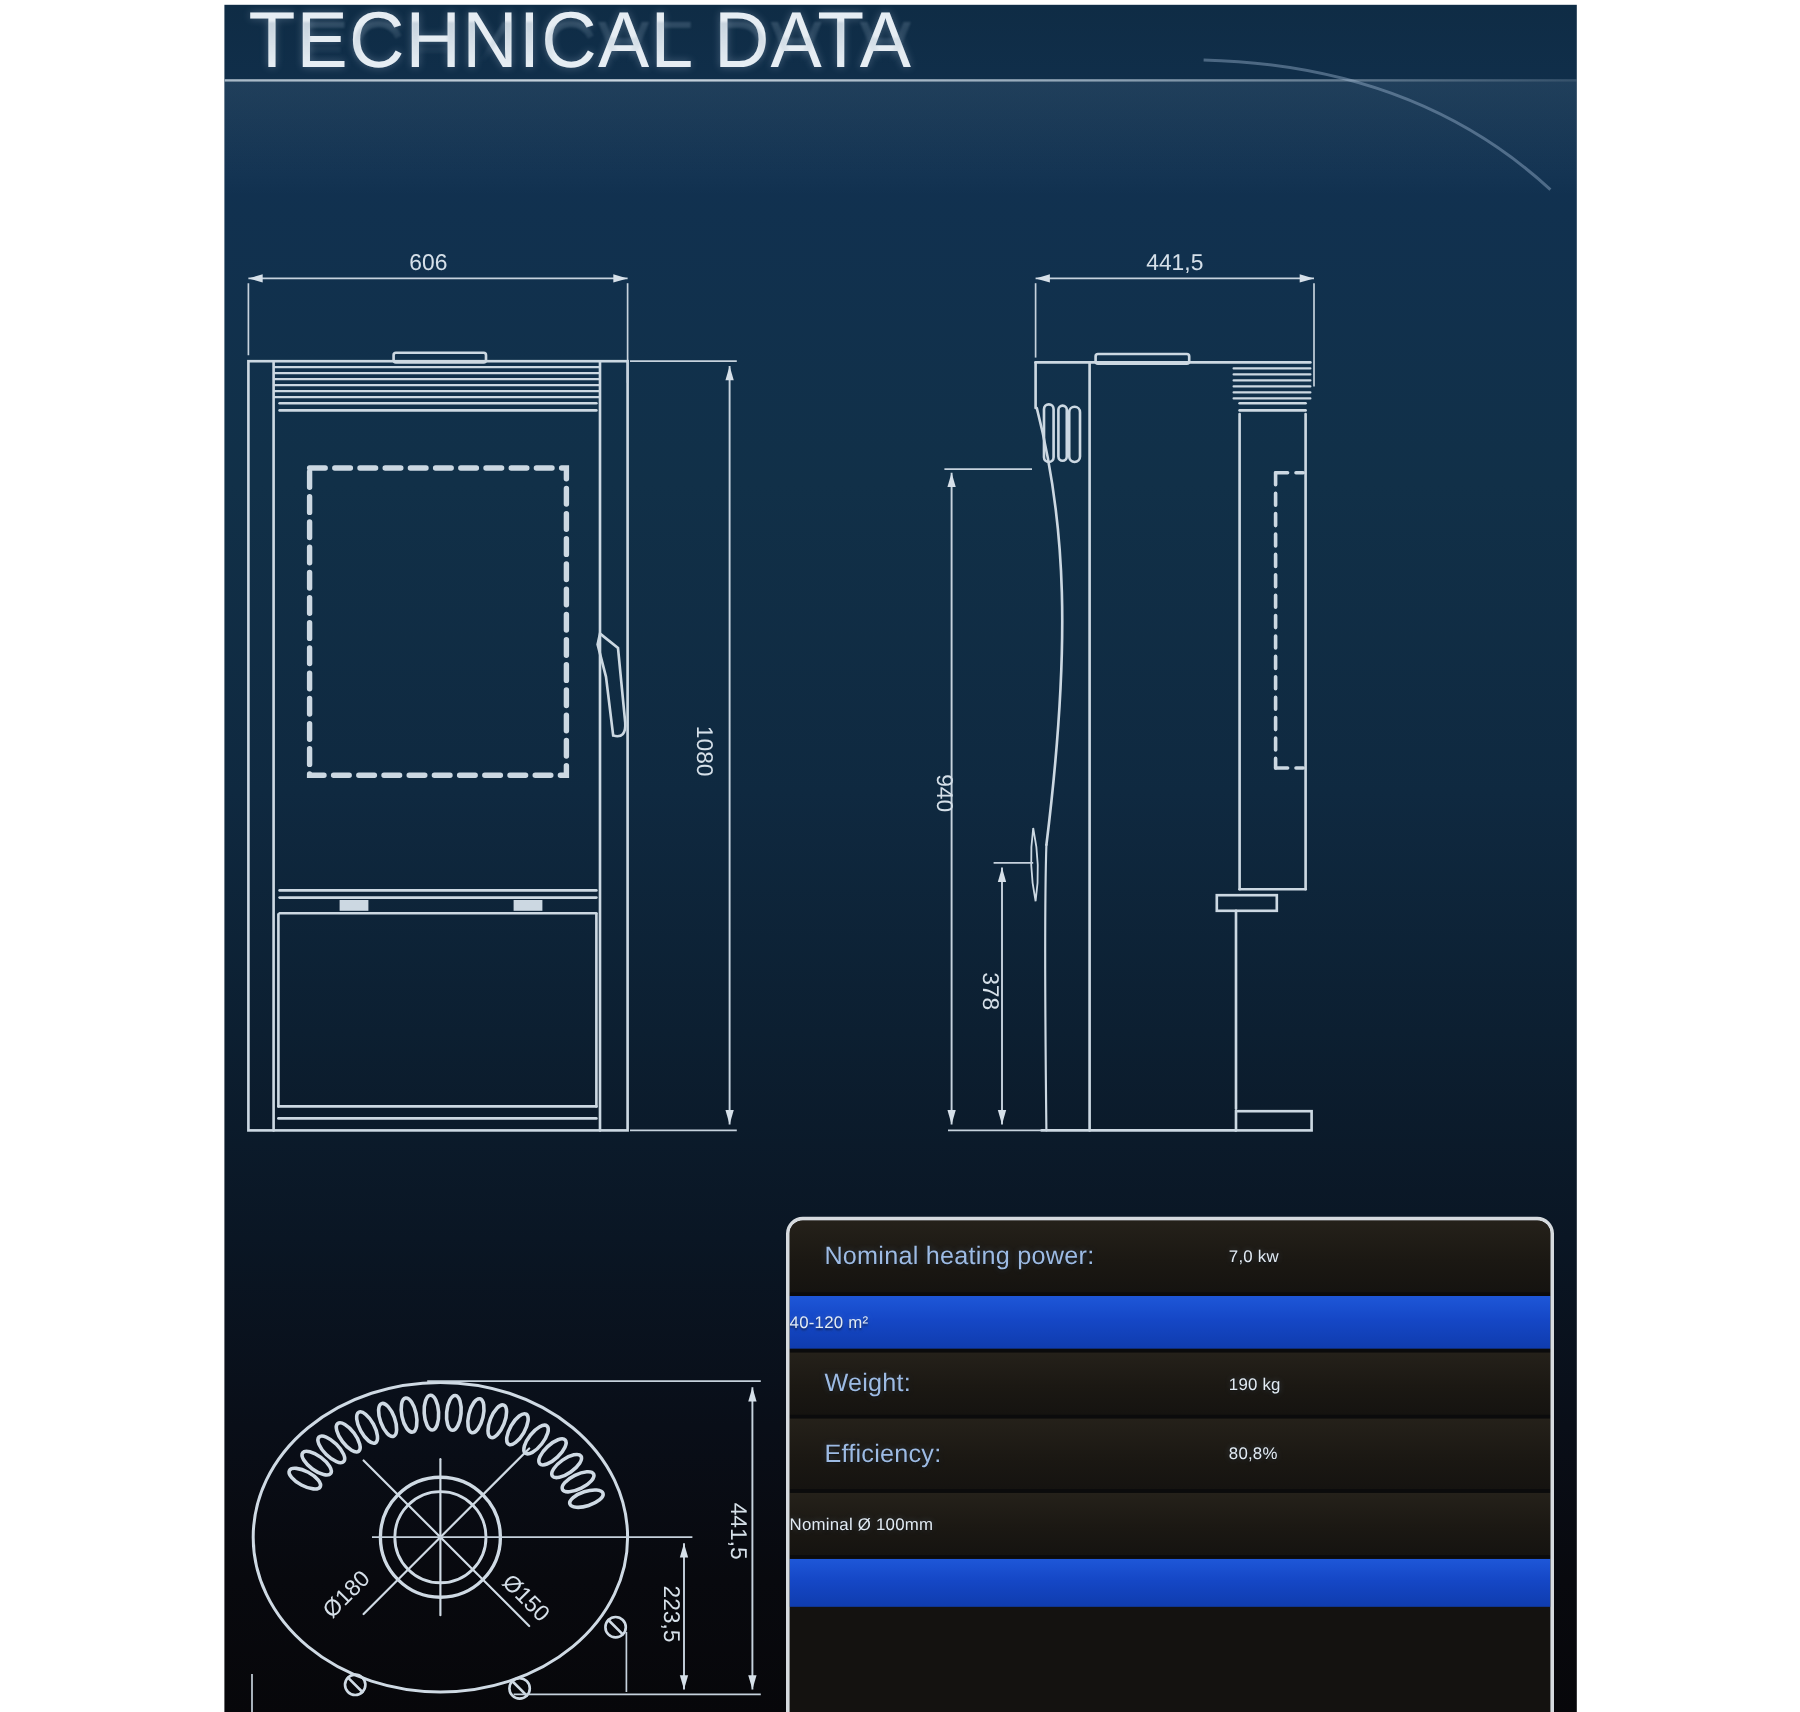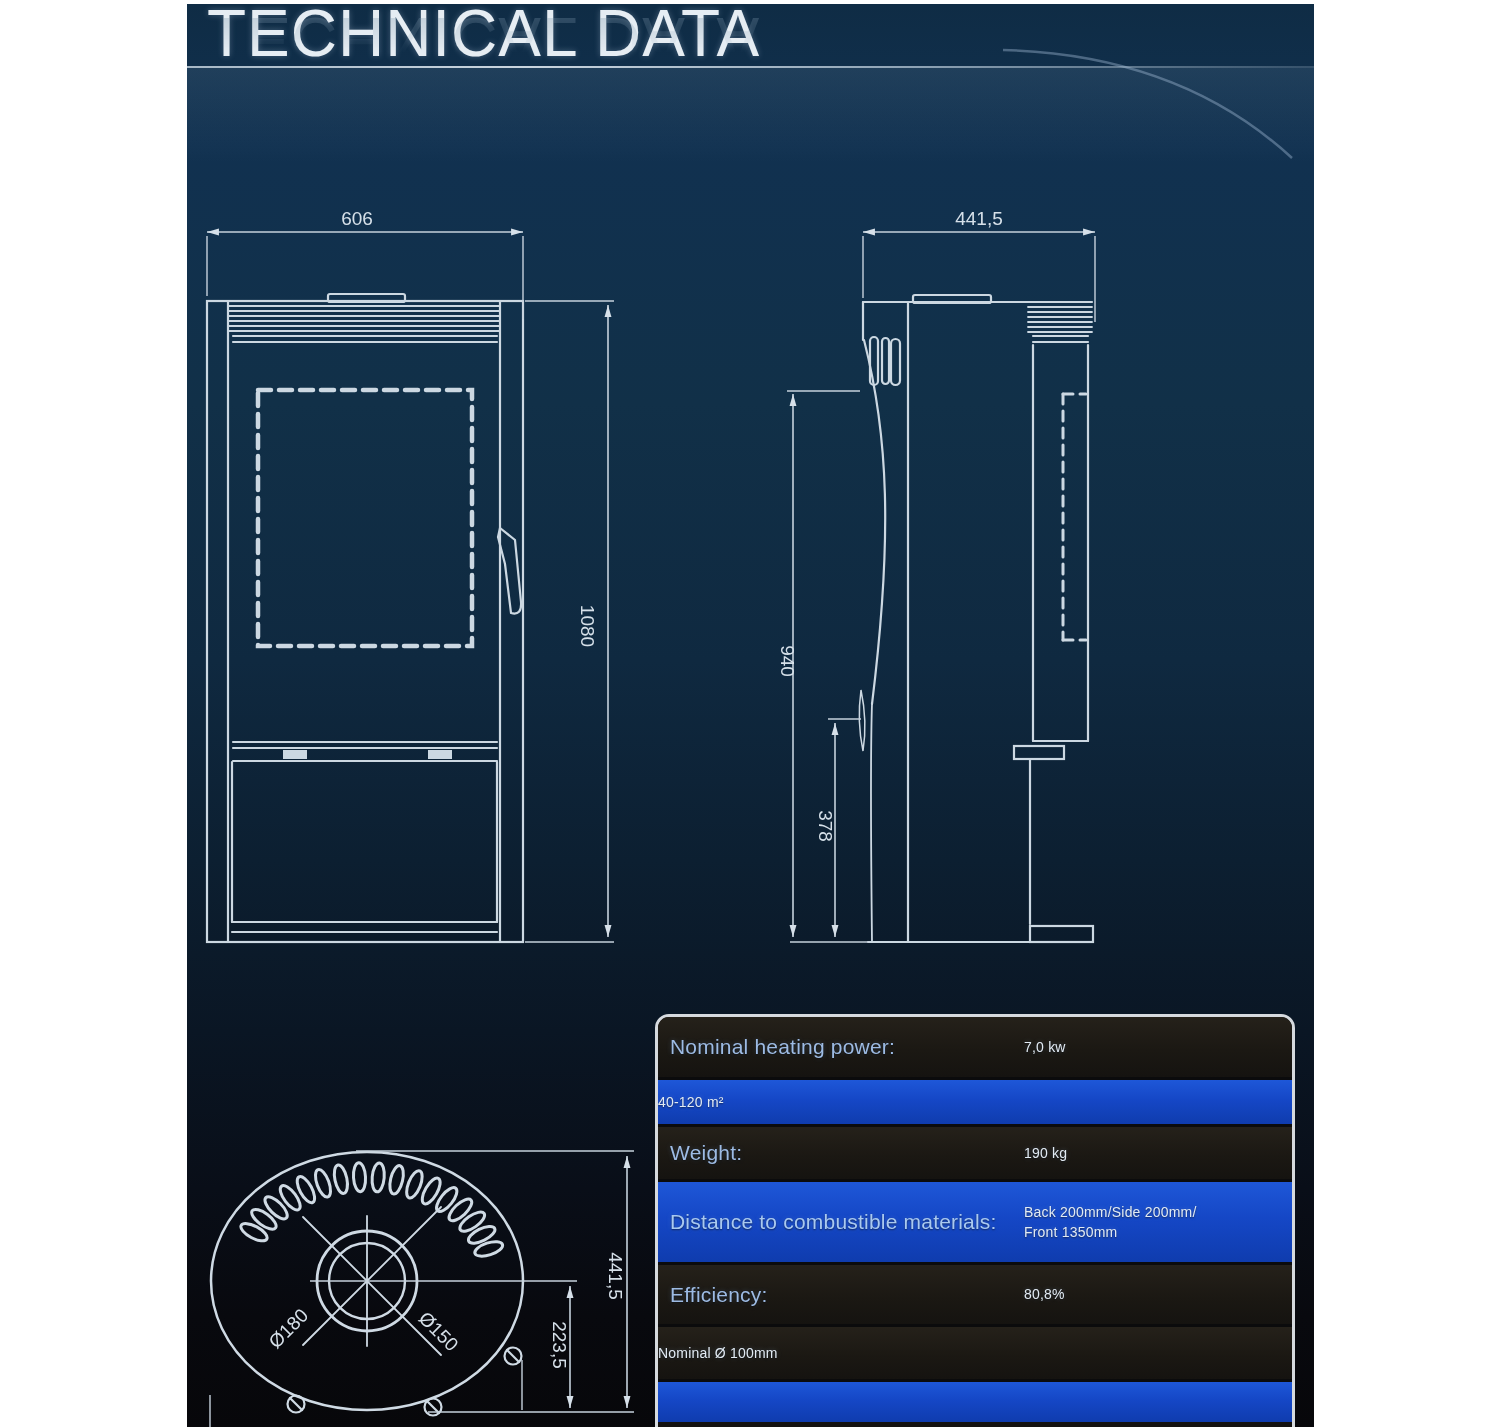--- a/index.html
+++ b/index.html
@@ -25,21 +25,21 @@
   
   .spec-table{position:absolute;left:468px;top:1010px;width:640px;height:440px;
          border:3px solid #d6dade;border-radius:14px;overflow:hidden;
          background:#141210;box-sizing:border-box;}
   .spec-row{display:flex;align-items:center;border-top:3px solid #0b0b0c;}
   .spec-row:first-child{border-top:none;}
   .row-dark{background:linear-gradient(180deg,#25211a 0%,#1b1813 55%,#151310 100%);}
   .row-blue{background:linear-gradient(180deg,#1e57d8 0%,#1547c6 45%,#0f3cae 100%);}
   .r1{height:60px;} .r2{height:44px;} .r3{height:52px;} .r4{height:80px;}
   .r5{height:59px;} .r6{height:40px;} .r7{height:52px;} .r8{height:40px;}
-  .spec-label{flex:0 0 366px;box-sizing:border-box;padding-left:12px;
+  .spec-label{flex:0 0 366px;box-sizing:border-box;padding-left:29px;
          font-size:21px;color:#9dbbe4;letter-spacing:0.2px;
          text-shadow:0 1px 2px rgba(0,0,0,0.55),0 0 5px rgba(140,190,255,0.25);}
   .spec-value{flex:1;font-size:14px;color:#e2ebf4;letter-spacing:0.2px;line-height:1.45;
          text-shadow:0 1px 2px rgba(0,0,0,0.55),0 0 5px rgba(170,210,255,0.28);}
   .row-blue .spec-label{color:#a9c9f0;}
   
   .dim-text{fill:#d6e0e9;font-family:"Liberation Sans",sans-serif;font-size:19px;}
 </style>
 </head>
 <body>
@@ -202,27 +202,20 @@
         <div class="spec-label">Nominal heating power:</div>
         <div class="spec-value">7,0 kw</div>
       </div>
       <div class="spec-row row-blue r2">
         <div class="spec-value">40-120 m²</div>
       </div>
       <div class="spec-row row-dark r3">
         <div class="spec-label">Weight:</div>
         <div class="spec-value">190 kg</div>
       </div>
-      <div class="spec-row row-blue r4">
-        <div class="spec-label">Distance to combustible materials:</div>
-        <div class="spec-value">
-          <div>Back 200mm/Side 200mm/</div>
-          <div>Front 1350mm</div>
-        </div>
-      </div>
       <div class="spec-row row-dark r5">
         <div class="spec-label">Efficiency:</div>
         <div class="spec-value">80,8%</div>
       </div>
       <div class="spec-row row-dark r7">
         <div class="spec-value">Nominal Ø 100mm</div>
       </div>
       <div class="spec-row row-blue r8"></div>
     </div>
 

